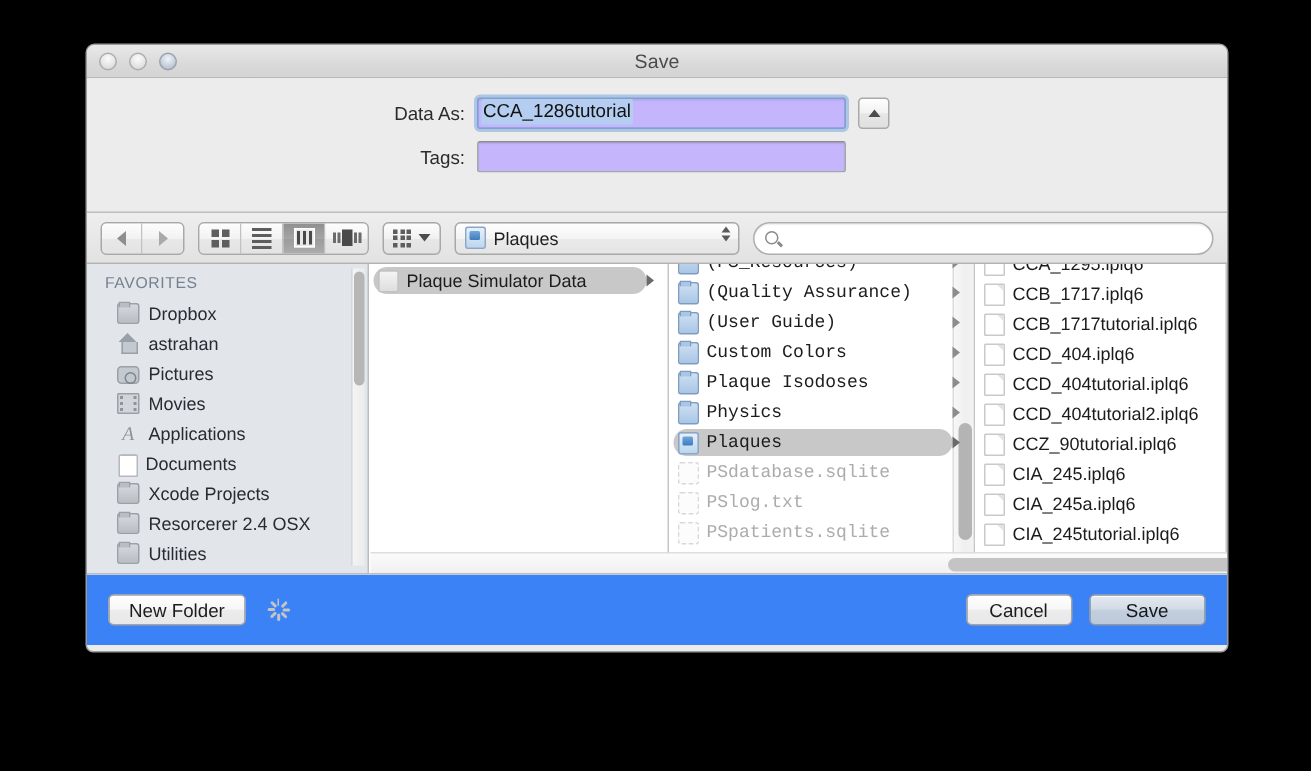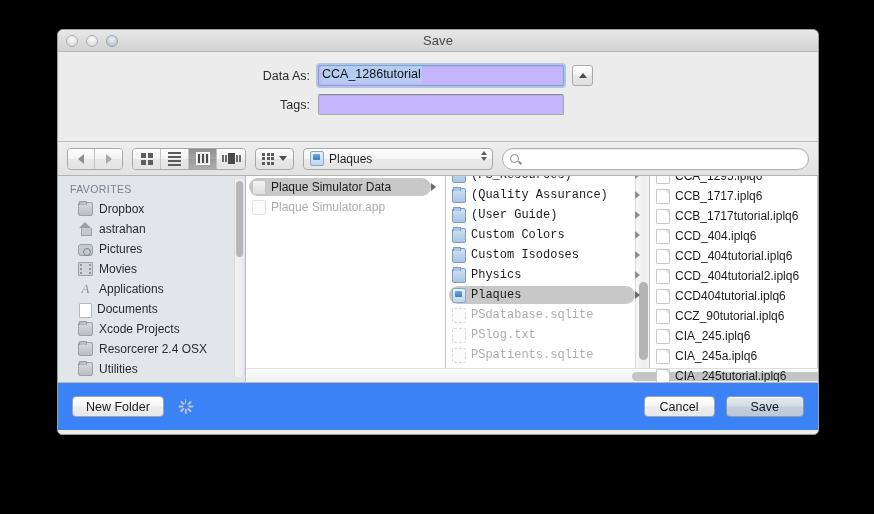--- a/index.html
+++ b/index.html
@@ -591,24 +591,20 @@
       </div>
     </div>
 
     <div class="col" id="col-1">
       <div class="row sel">
         <span class="rowbg"></span>
         <span class="ic ic-app"></span>
         <span class="label">Plaque Simulator Data</span>
         <span class="arrow"></span>
       </div>
-      <div class="row dim">
-        <span class="ic ic-app-dim"></span>
-        <span class="label">Plaque Simulator.app</span>
-      </div>
     </div>
 
     <div class="col" id="col-2">
       <div style="margin-top:-12px;font-family:Liberation Mono, monospace;">
         <div class="row">
           <span class="ic ic-folder"></span>
           <span class="label">(PS_Resources)</span>
           <span class="arrow"></span>
         </div>
         <div class="row">
@@ -621,21 +617,21 @@
           <span class="label">(User Guide)</span>
           <span class="arrow"></span>
         </div>
         <div class="row">
           <span class="ic ic-folder"></span>
           <span class="label">Custom Colors</span>
           <span class="arrow"></span>
         </div>
         <div class="row">
           <span class="ic ic-folder"></span>
-          <span class="label">Custom Isodoses</span>
+          <span class="label">Plaque Isodoses</span>
           <span class="arrow"></span>
         </div>
         <div class="row">
           <span class="ic ic-folder"></span>
           <span class="label">Physics</span>
           <span class="arrow"></span>
         </div>
         <div class="row sel">
           <span class="rowbg"></span>
           <span class="ic ic-folder-open"></span>
@@ -679,24 +675,20 @@
           <span class="ic ic-doc"></span>
           <span class="label">CCD_404.iplq6</span>
         </div>
         <div class="row">
           <span class="ic ic-doc"></span>
           <span class="label">CCD_404tutorial.iplq6</span>
         </div>
         <div class="row">
           <span class="ic ic-doc"></span>
           <span class="label">CCD_404tutorial2.iplq6</span>
-        </div>
-        <div class="row">
-          <span class="ic ic-doc"></span>
-          <span class="label">CCD404tutorial.iplq6</span>
         </div>
         <div class="row">
           <span class="ic ic-doc"></span>
           <span class="label">CCZ_90tutorial.iplq6</span>
         </div>
         <div class="row">
           <span class="ic ic-doc"></span>
           <span class="label">CIA_245.iplq6</span>
         </div>
         <div class="row">

